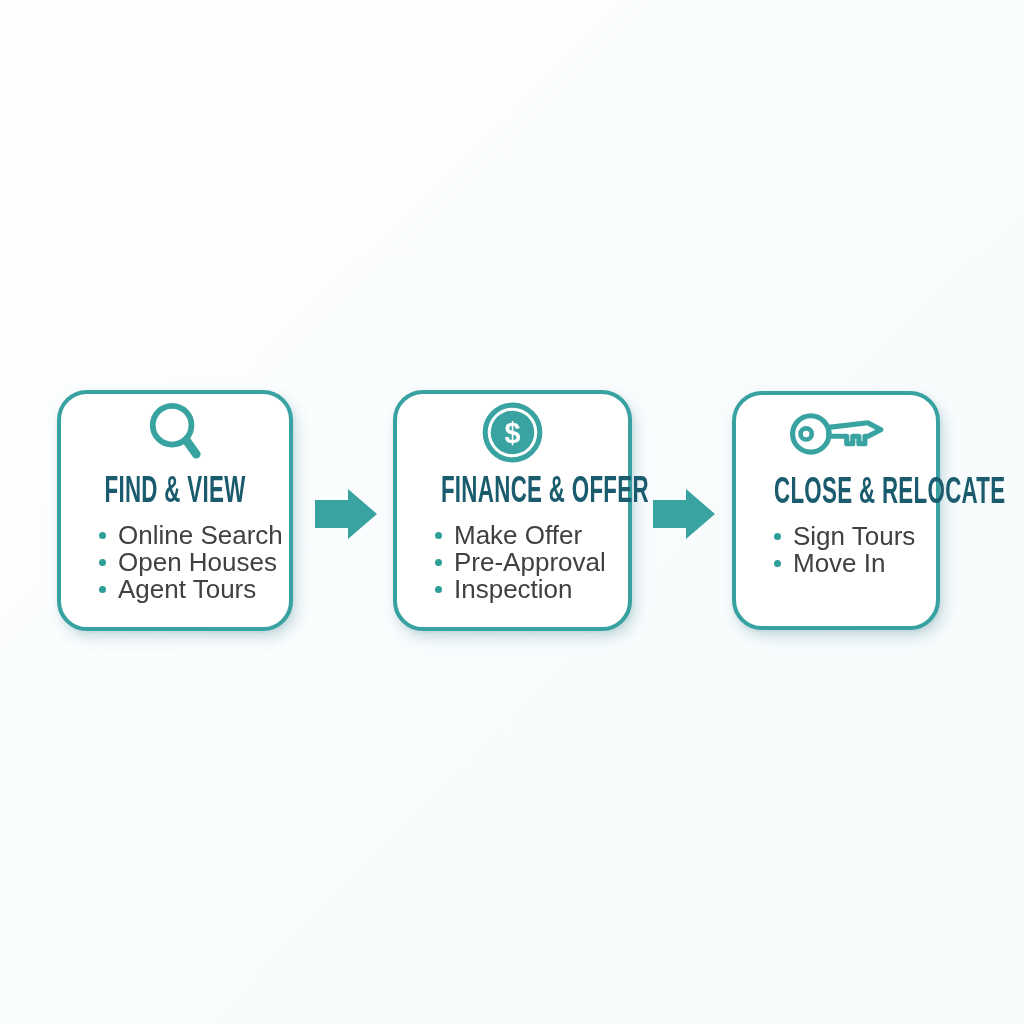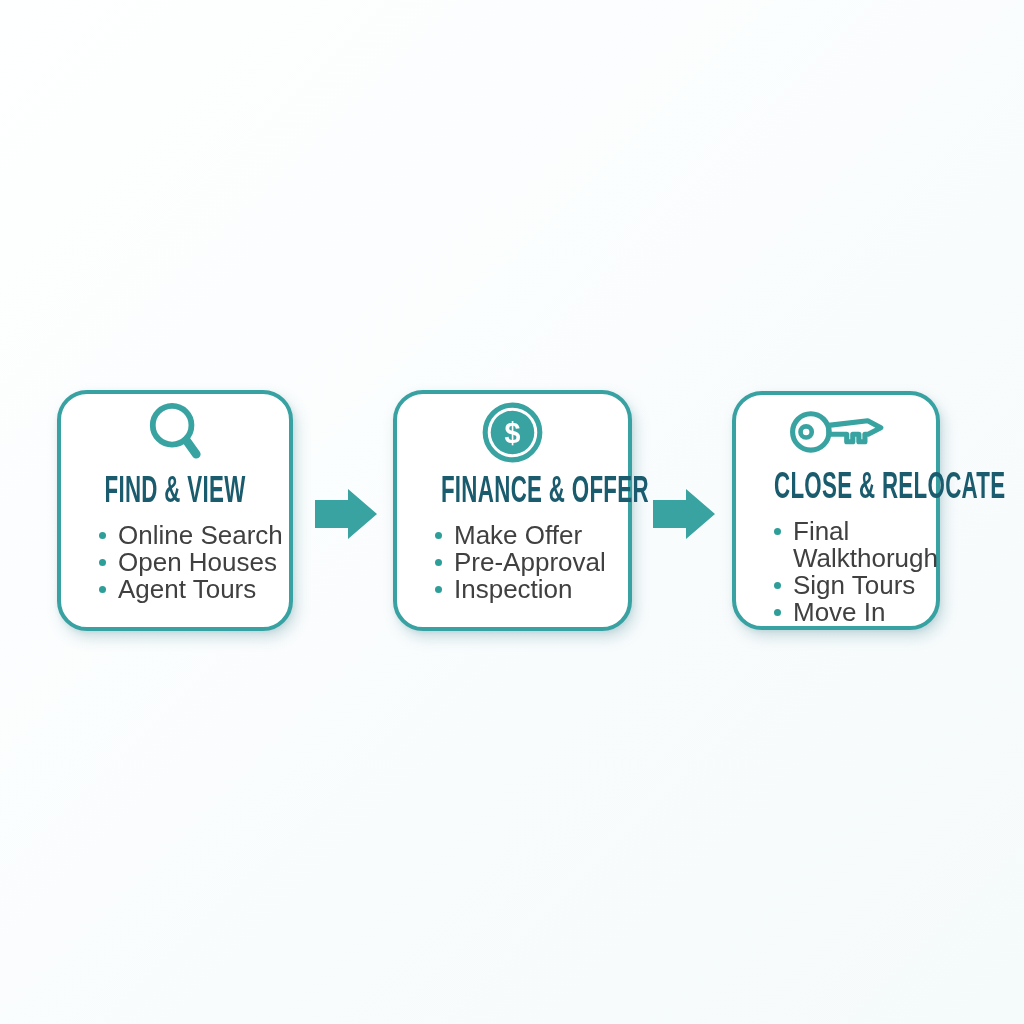--- a/index.html
+++ b/index.html
@@ -135,19 +135,18 @@
   <div class="step-card card-3">
     <div class="card-icon">
       <svg width="98" height="56" viewBox="0 0 104 60">
         <circle class="icon-stroke" cx="25" cy="31" r="19.5" stroke-width="5.5"></circle>
         <circle class="icon-stroke" cx="20" cy="31" r="6" stroke-width="5"></circle>
         <path class="icon-stroke" d="M44 24 L86 19 L100 26.5 L86.5 33.5 L83 33.5 L83 41.5 L76.5 41.5 L76.5 33.5 L70 33.5 L70 41.5 L63.5 41.5 L63.5 33.5 L44.5 33.5 Z" stroke-width="5.5" stroke-linejoin="round"></path>
       </svg>
     </div>
     <div class="card-title">CLOSE &amp; RELOCATE</div>
     <ul class="card-list">
-      <li><span class="bullet-dot"></span><span>Final Walkthorugh</span></li>
       <li><span class="bullet-dot"></span><span>Sign Tours</span></li>
       <li><span class="bullet-dot"></span><span>Move In</span></li>
     </ul>
   </div>
 
 </div>
 
 </body></html>

